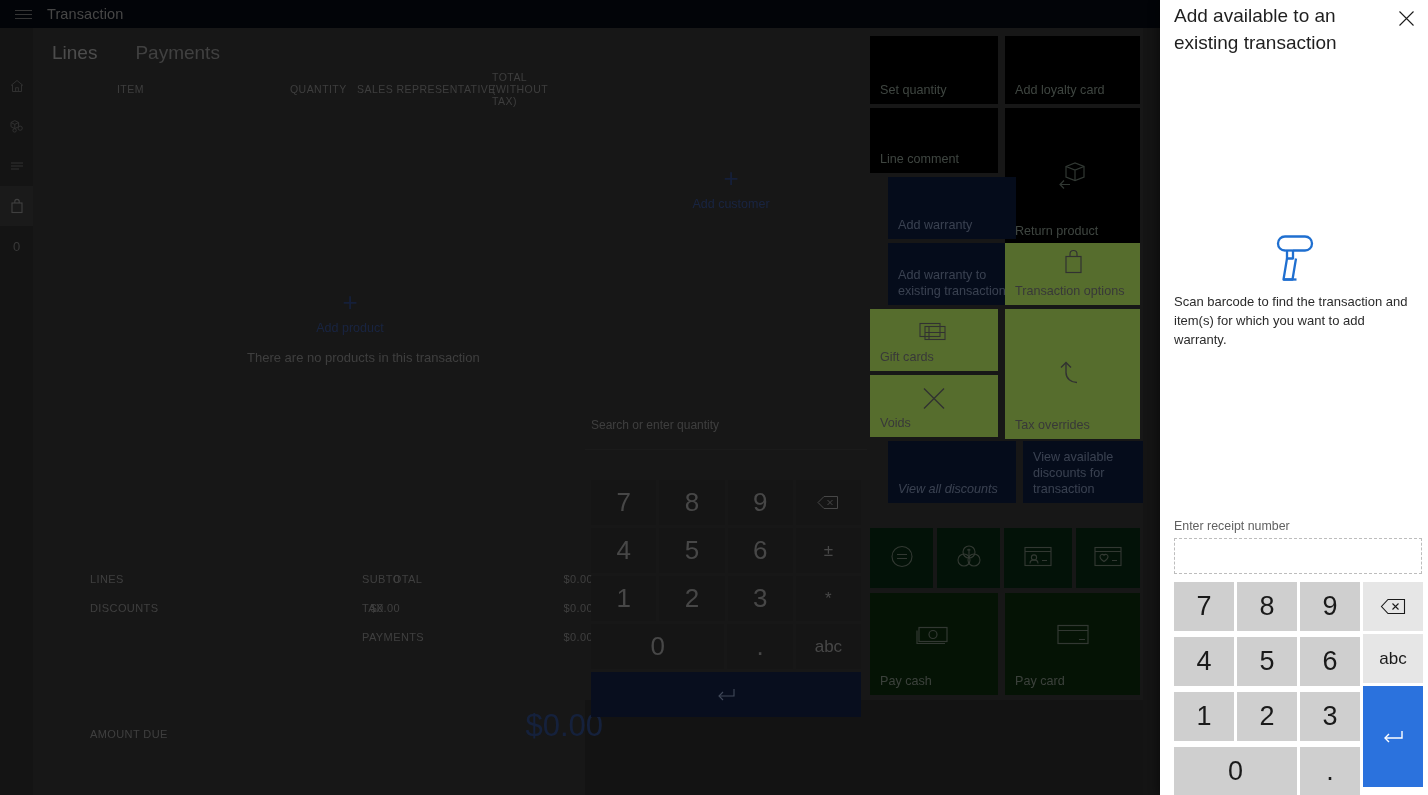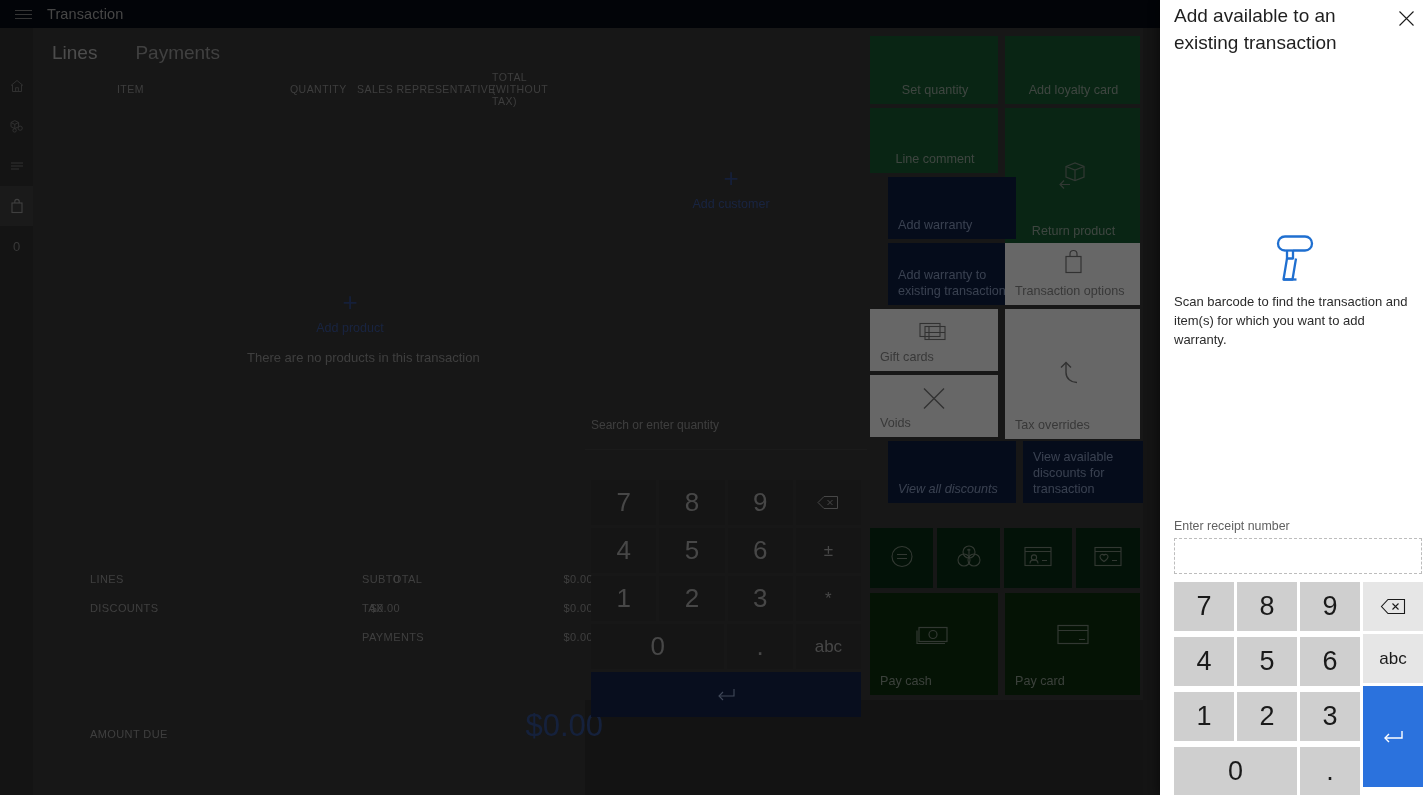--- a/index.html
+++ b/index.html
@@ -101,23 +101,23 @@
   .key.enter { width:270px; height:45px; background:#122043; color:#8fa0c6; font-size:18px; }
 
   
   .tilespane { position:absolute; left:867px; top:28px; width:276px; height:767px; }
   .tile {
     position:absolute; color:#8b9a8f; font-size:12.6px;
     display:block; overflow:hidden;
   }
   .tile .lbl { position:absolute; left:10px; bottom:6px; right:8px; line-height:16px; }
   .tile .ti { position:absolute; left:0; right:0; top:50%; transform:translateY(-50%); text-align:center; color:#6e7d72; }
-  .tile.green { background:#14532d;text-align:center; }
+  .tile.green { background:#000000; }
   .tile.green2 { background:#082912; }
-  .tile.dark  { background:#e5e5e5; color:#7d7d7d; }
+  .tile.dark  { background:#bef264; color:#7d7d7d; }
   .tile.dark .ti { color:#6d6d6d; }
   .tile.blue  { background:#0d1c3d; color:#7f90b2;margin-left:18px; }
   .tile.paygreen { background:#0c2a0c; color:#849084; }
   .tile.paygreen .ti { color:#6f7d6f; }
 
   
   .rightrail { position:absolute; left:1143px; top:28px; width:58px; height:767px; background:#2e2e2e; }
   .rr-item { position:absolute; left:0; width:58px; text-align:center; color:#6b6b6b; }
   .rr-item .rlbl { font-size:8.8px; letter-spacing:.5px; color:#7a7a7a; margin-top:4px; }
 

